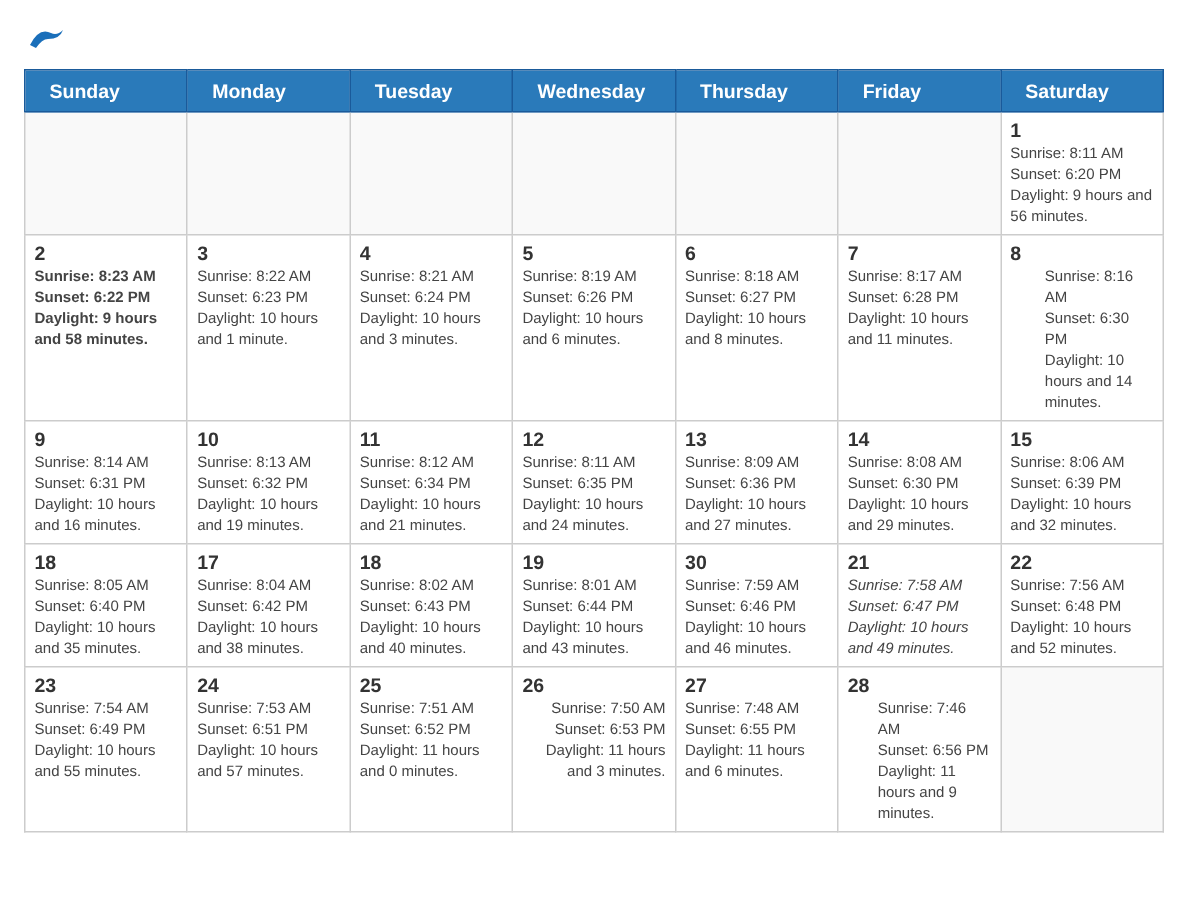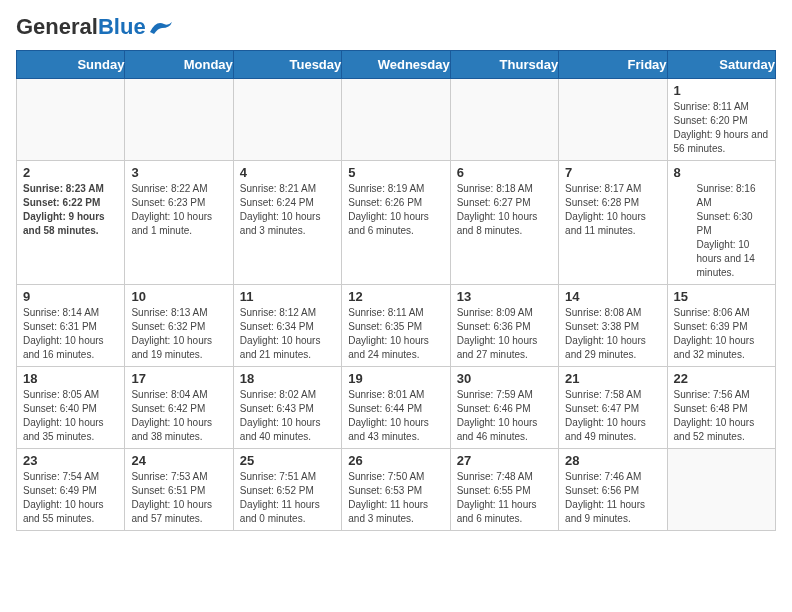--- a/index.html
+++ b/index.html
@@ -55,22 +55,22 @@
     .calendar {
       width: 100%;
       border-collapse: collapse;
       border: 1px solid #ccc;
     }
     .calendar th {
       background-color: #2a7aba;
       color: #fff;
       font-size: 13px;
       font-weight: bold;
-      padding: 6px 0;
-      text-align: right;
+      padding: 6px 16px;
+      text-align: left;
       border: 1px solid #1a5a9a;
     }
     .calendar td {
       border: 1px solid #ccc;
       vertical-align: top;
       padding: 4px 6px;
       width: 108px;
       min-height: 80px;
       font-size: 10.5px;
       color: #333;
@@ -91,23 +91,20 @@
       color: #444;
       line-height: 1.4;
     }
   </style>
 </head>
 <body>
 
 <div class="header">
   <div class="logo">
     <div class="logo-row">
-      <span class="logo-text">
-        <span class="general">General</span><span class="blue">Blue</span>
-      </span>
       <svg class="logo-bird" viewBox="0 0 28 18" xmlns="http://www.w3.org/2000/svg">
         <path d="M2,14 Q8,2 16,6 Q20,8 24,4 Q22,10 14,10 Q10,10 6,16 Z" fill="#1a6fba"></path>
       </svg>
     </div>
   </div>
   <div class="title-block">
     <h1></h1>
     <h2></h2>
   </div>
 </div>
@@ -210,21 +207,21 @@
         </td>
         <td>
           <span class="day-number">13</span>
           <div class="day-info" style="white-space: pre-line;">Sunrise: 8:09 AM
 Sunset: 6:36 PM
 Daylight: 10 hours and 27 minutes.</div>
         </td>
         <td>
           <span class="day-number">14</span>
           <div class="day-info" style="white-space: pre-line;">Sunrise: 8:08 AM
-Sunset: 3:38 PM
+Sunset: 6:30 PM
 Daylight: 10 hours and 29 minutes.</div>
         </td>
         <td>
           <span class="day-number">15</span>
           <div class="day-info" style="white-space: pre-line;">Sunrise: 8:06 AM
 Sunset: 6:39 PM
 Daylight: 10 hours and 32 minutes.</div>
         </td>
       </tr>
       <tr>
@@ -253,21 +250,21 @@
 Daylight: 10 hours and 43 minutes.</div>
         </td>
         <td>
           <span class="day-number">30</span>
           <div class="day-info" style="white-space: pre-line;">Sunrise: 7:59 AM
 Sunset: 6:46 PM
 Daylight: 10 hours and 46 minutes.</div>
         </td>
         <td>
           <span class="day-number">21</span>
-          <div class="day-info" style="white-space: pre-line;">Sunrise: 7:58 AM
+          <div class="day-info" style="white-space: pre-line; font-style: italic;">Sunrise: 7:58 AM
 Sunset: 6:47 PM
 Daylight: 10 hours and 49 minutes.</div>
         </td>
         <td>
           <span class="day-number">22</span>
           <div class="day-info" style="white-space: pre-line;">Sunrise: 7:56 AM
 Sunset: 6:48 PM
 Daylight: 10 hours and 52 minutes.</div>
         </td>
       </tr>
@@ -285,32 +282,32 @@
 Daylight: 10 hours and 57 minutes.</div>
         </td>
         <td>
           <span class="day-number">25</span>
           <div class="day-info" style="white-space: pre-line;">Sunrise: 7:51 AM
 Sunset: 6:52 PM
 Daylight: 11 hours and 0 minutes.</div>
         </td>
         <td>
           <span class="day-number">26</span>
-          <div class="day-info" style="white-space: pre-line;">Sunrise: 7:50 AM
+          <div class="day-info" style="white-space: pre-line; text-align: right;">Sunrise: 7:50 AM
 Sunset: 6:53 PM
 Daylight: 11 hours and 3 minutes.</div>
         </td>
         <td>
           <span class="day-number">27</span>
           <div class="day-info" style="white-space: pre-line;">Sunrise: 7:48 AM
 Sunset: 6:55 PM
 Daylight: 11 hours and 6 minutes.</div>
         </td>
         <td>
           <span class="day-number">28</span>
-          <div class="day-info" style="white-space: pre-line;">Sunrise: 7:46 AM
+          <div class="day-info" style="white-space: pre-line; margin-left: 20px;">Sunrise: 7:46 AM
 Sunset: 6:56 PM
 Daylight: 11 hours and 9 minutes.</div>
         </td>
         <td class="empty"></td>
       </tr>
     </tbody>
 </table>
 
 </body></html>

